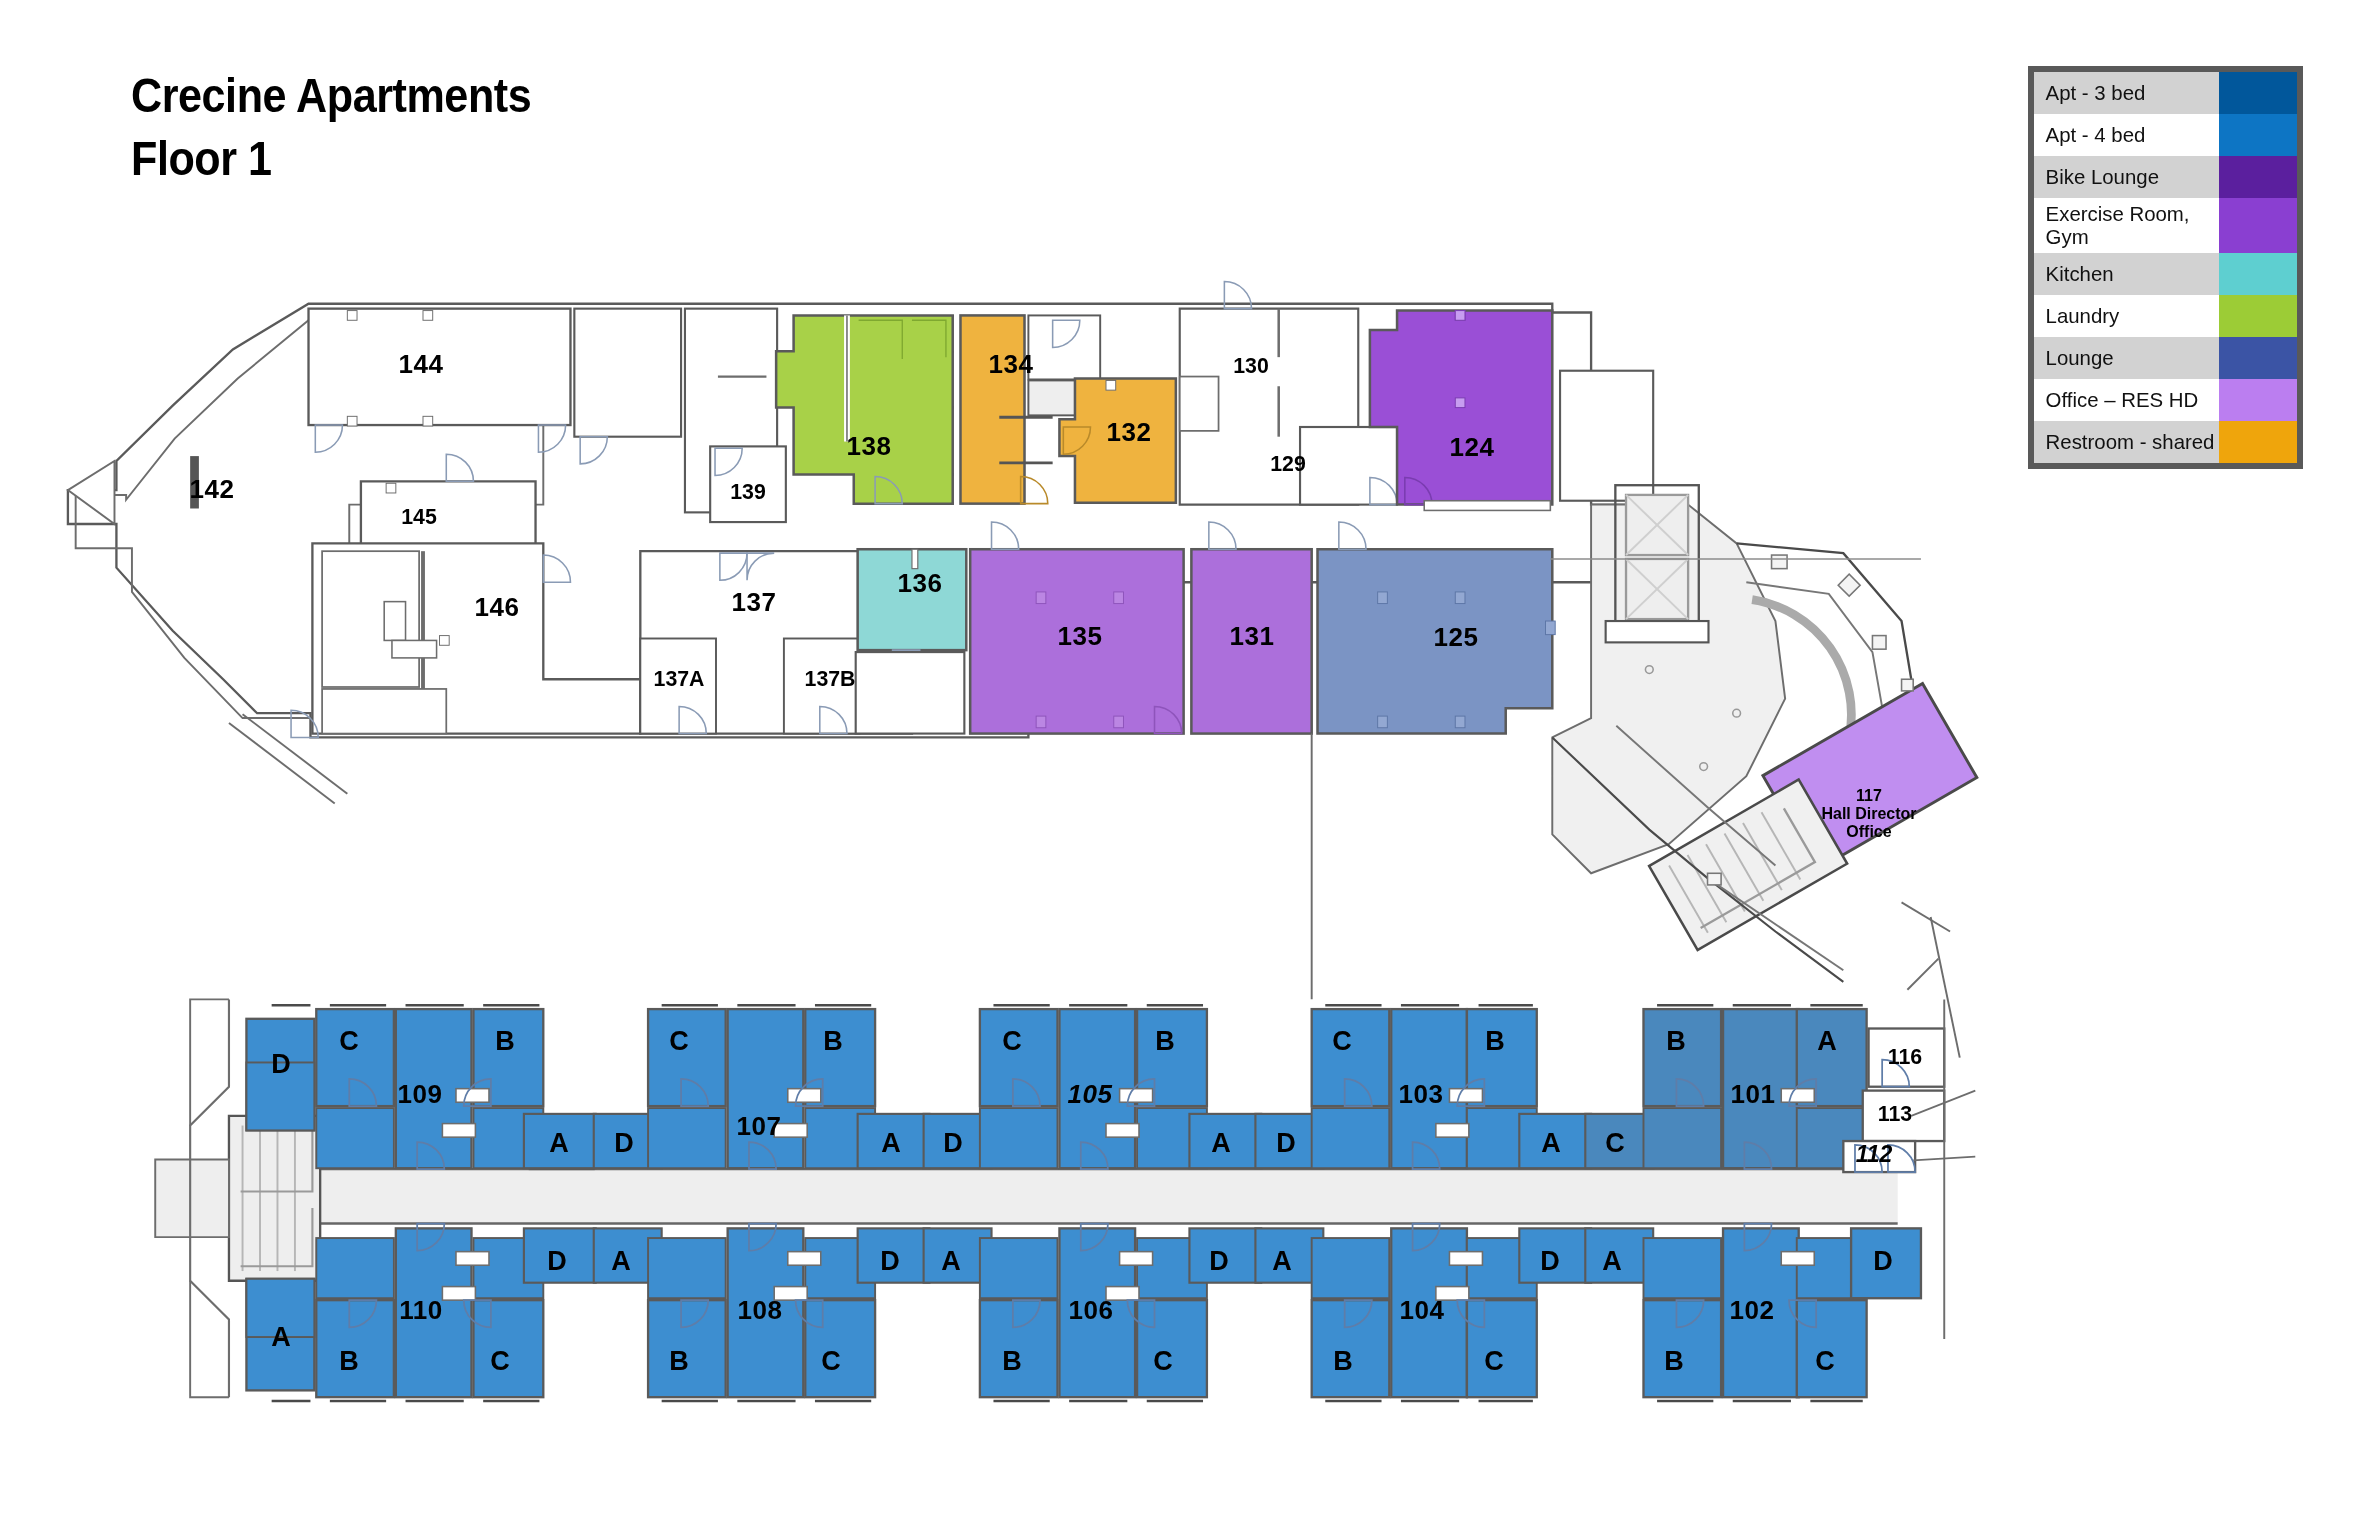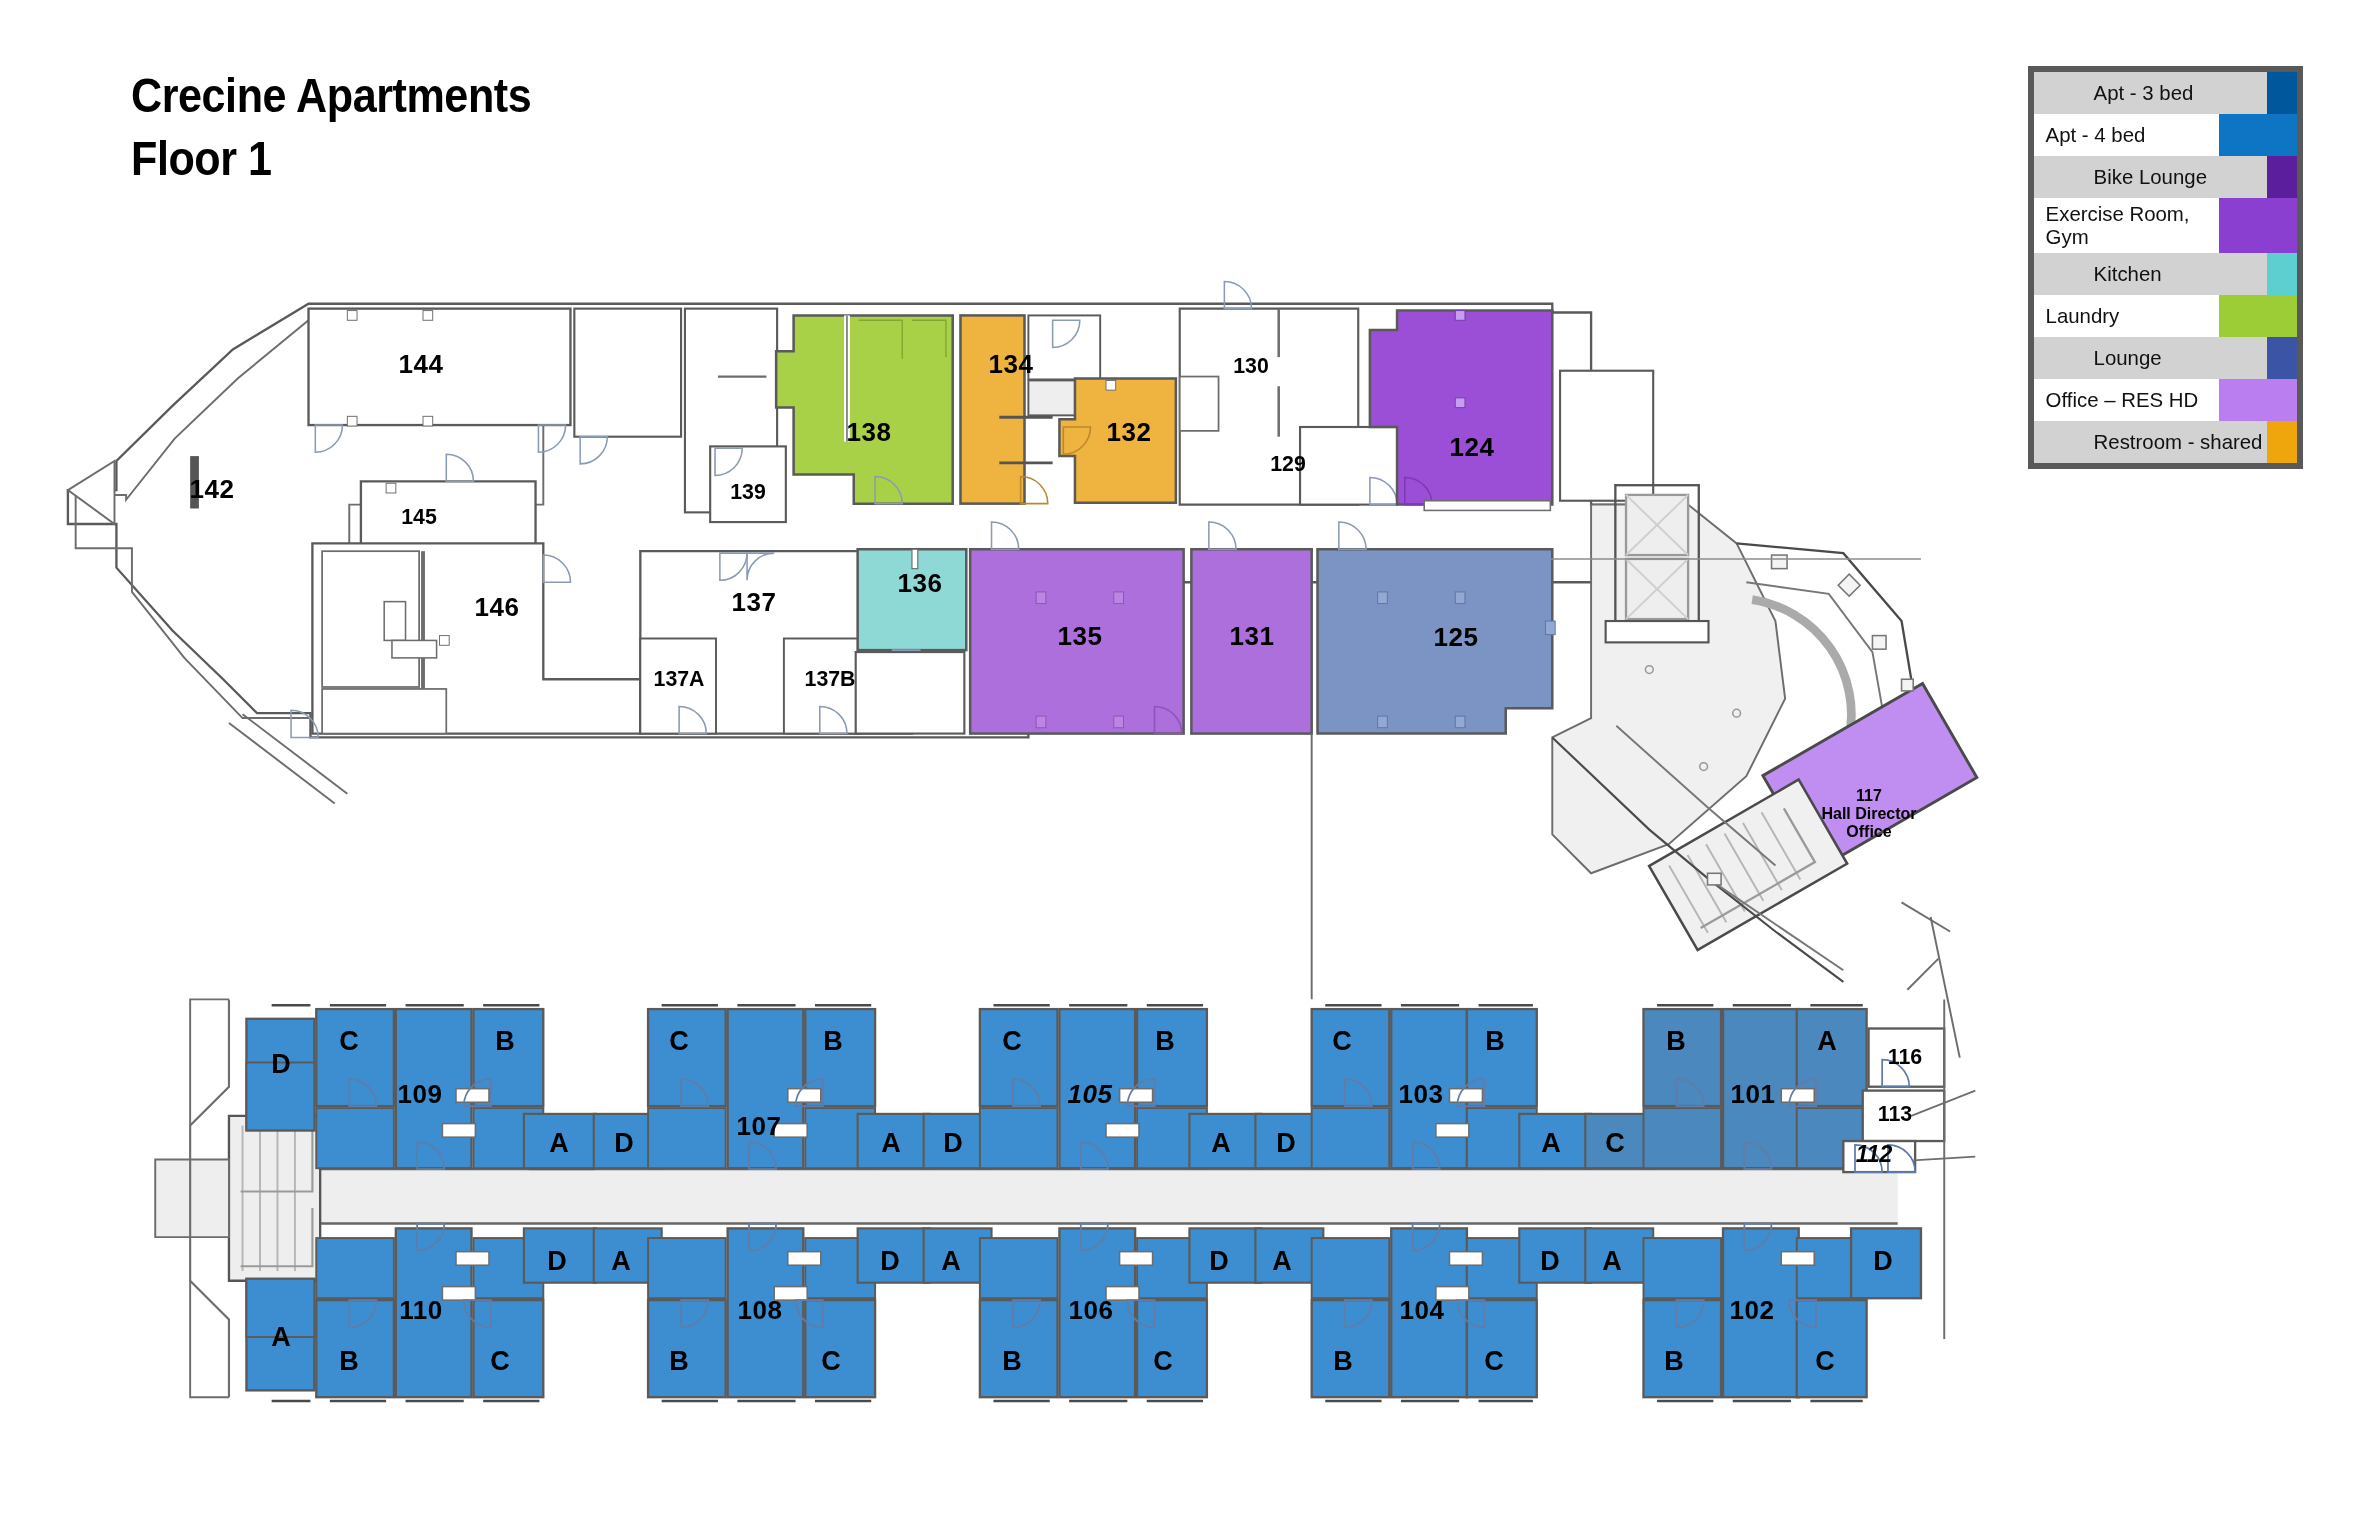--- a/index.html
+++ b/index.html
@@ -9,21 +9,21 @@
   
   #title-block{position:absolute;left:131px;top:64px;}
   #title-block .line{font-weight:bold;font-size:49px;line-height:1.28;
        letter-spacing:-0.5px;color:#000;white-space:nowrap;
        transform:scaleX(0.88);transform-origin:left center;}
 
   
   #legend{position:absolute;left:2028px;top:66px;width:275px;
           border:6.8px solid #595959;background:#fff;box-sizing:border-box;}
   #legend .row{display:flex;align-items:stretch;min-height:42px;}
-  #legend .row.alt{background:#d2d2d2;padding-left:48px;}
+  #legend .row.alt{background:#d2d2d2;}
   #legend .lbl{flex:0 0 173px;padding:4.9px 0 4.9px 11.6px;font-size:20.4px;
        color:#111;display:flex;align-items:center;line-height:1.12;}
   #legend .sw{flex:1 1 auto;}
 
   
   #plan{position:absolute;left:0;top:0;width:2375px;height:1537px;}
 
   
   .rlabel{position:absolute;font-weight:bold;color:#000;white-space:nowrap;
           transform:translate(-50%,-50%);text-align:center;pointer-events:none;}
@@ -475,21 +475,21 @@
   </g>
 </svg>
 
 <div id="labels">
 
   <div class="rlabel n" style="left:212px;top:489px">142</div>
   <div class="rlabel n" style="left:421px;top:364px">144</div>
   <div class="rlabel n-sm" style="left:419px;top:517px">145</div>
   <div class="rlabel n" style="left:497px;top:607px">146</div>
   <div class="rlabel n-sm" style="left:748px;top:492px">139</div>
-  <div class="rlabel n" style="left:869px;top:432px">138</div>
+  <div class="rlabel n" style="left:869px;top:446px">138</div>
   <div class="rlabel n" style="left:754px;top:602px">137</div>
   <div class="rlabel n-sm" style="left:679px;top:679px">137A</div>
   <div class="rlabel n-sm" style="left:830px;top:679px">137B</div>
   <div class="rlabel n" style="left:920px;top:583px">136</div>
   <div class="rlabel n" style="left:1011px;top:364px">134</div>
   <div class="rlabel n" style="left:1129px;top:432px">132</div>
   <div class="rlabel n" style="left:1080px;top:636px">135</div>
   <div class="rlabel n" style="left:1252px;top:636px">131</div>
   <div class="rlabel n-sm" style="left:1251px;top:366px">130</div>
   <div class="rlabel n-sm" style="left:1288px;top:464px">129</div>

